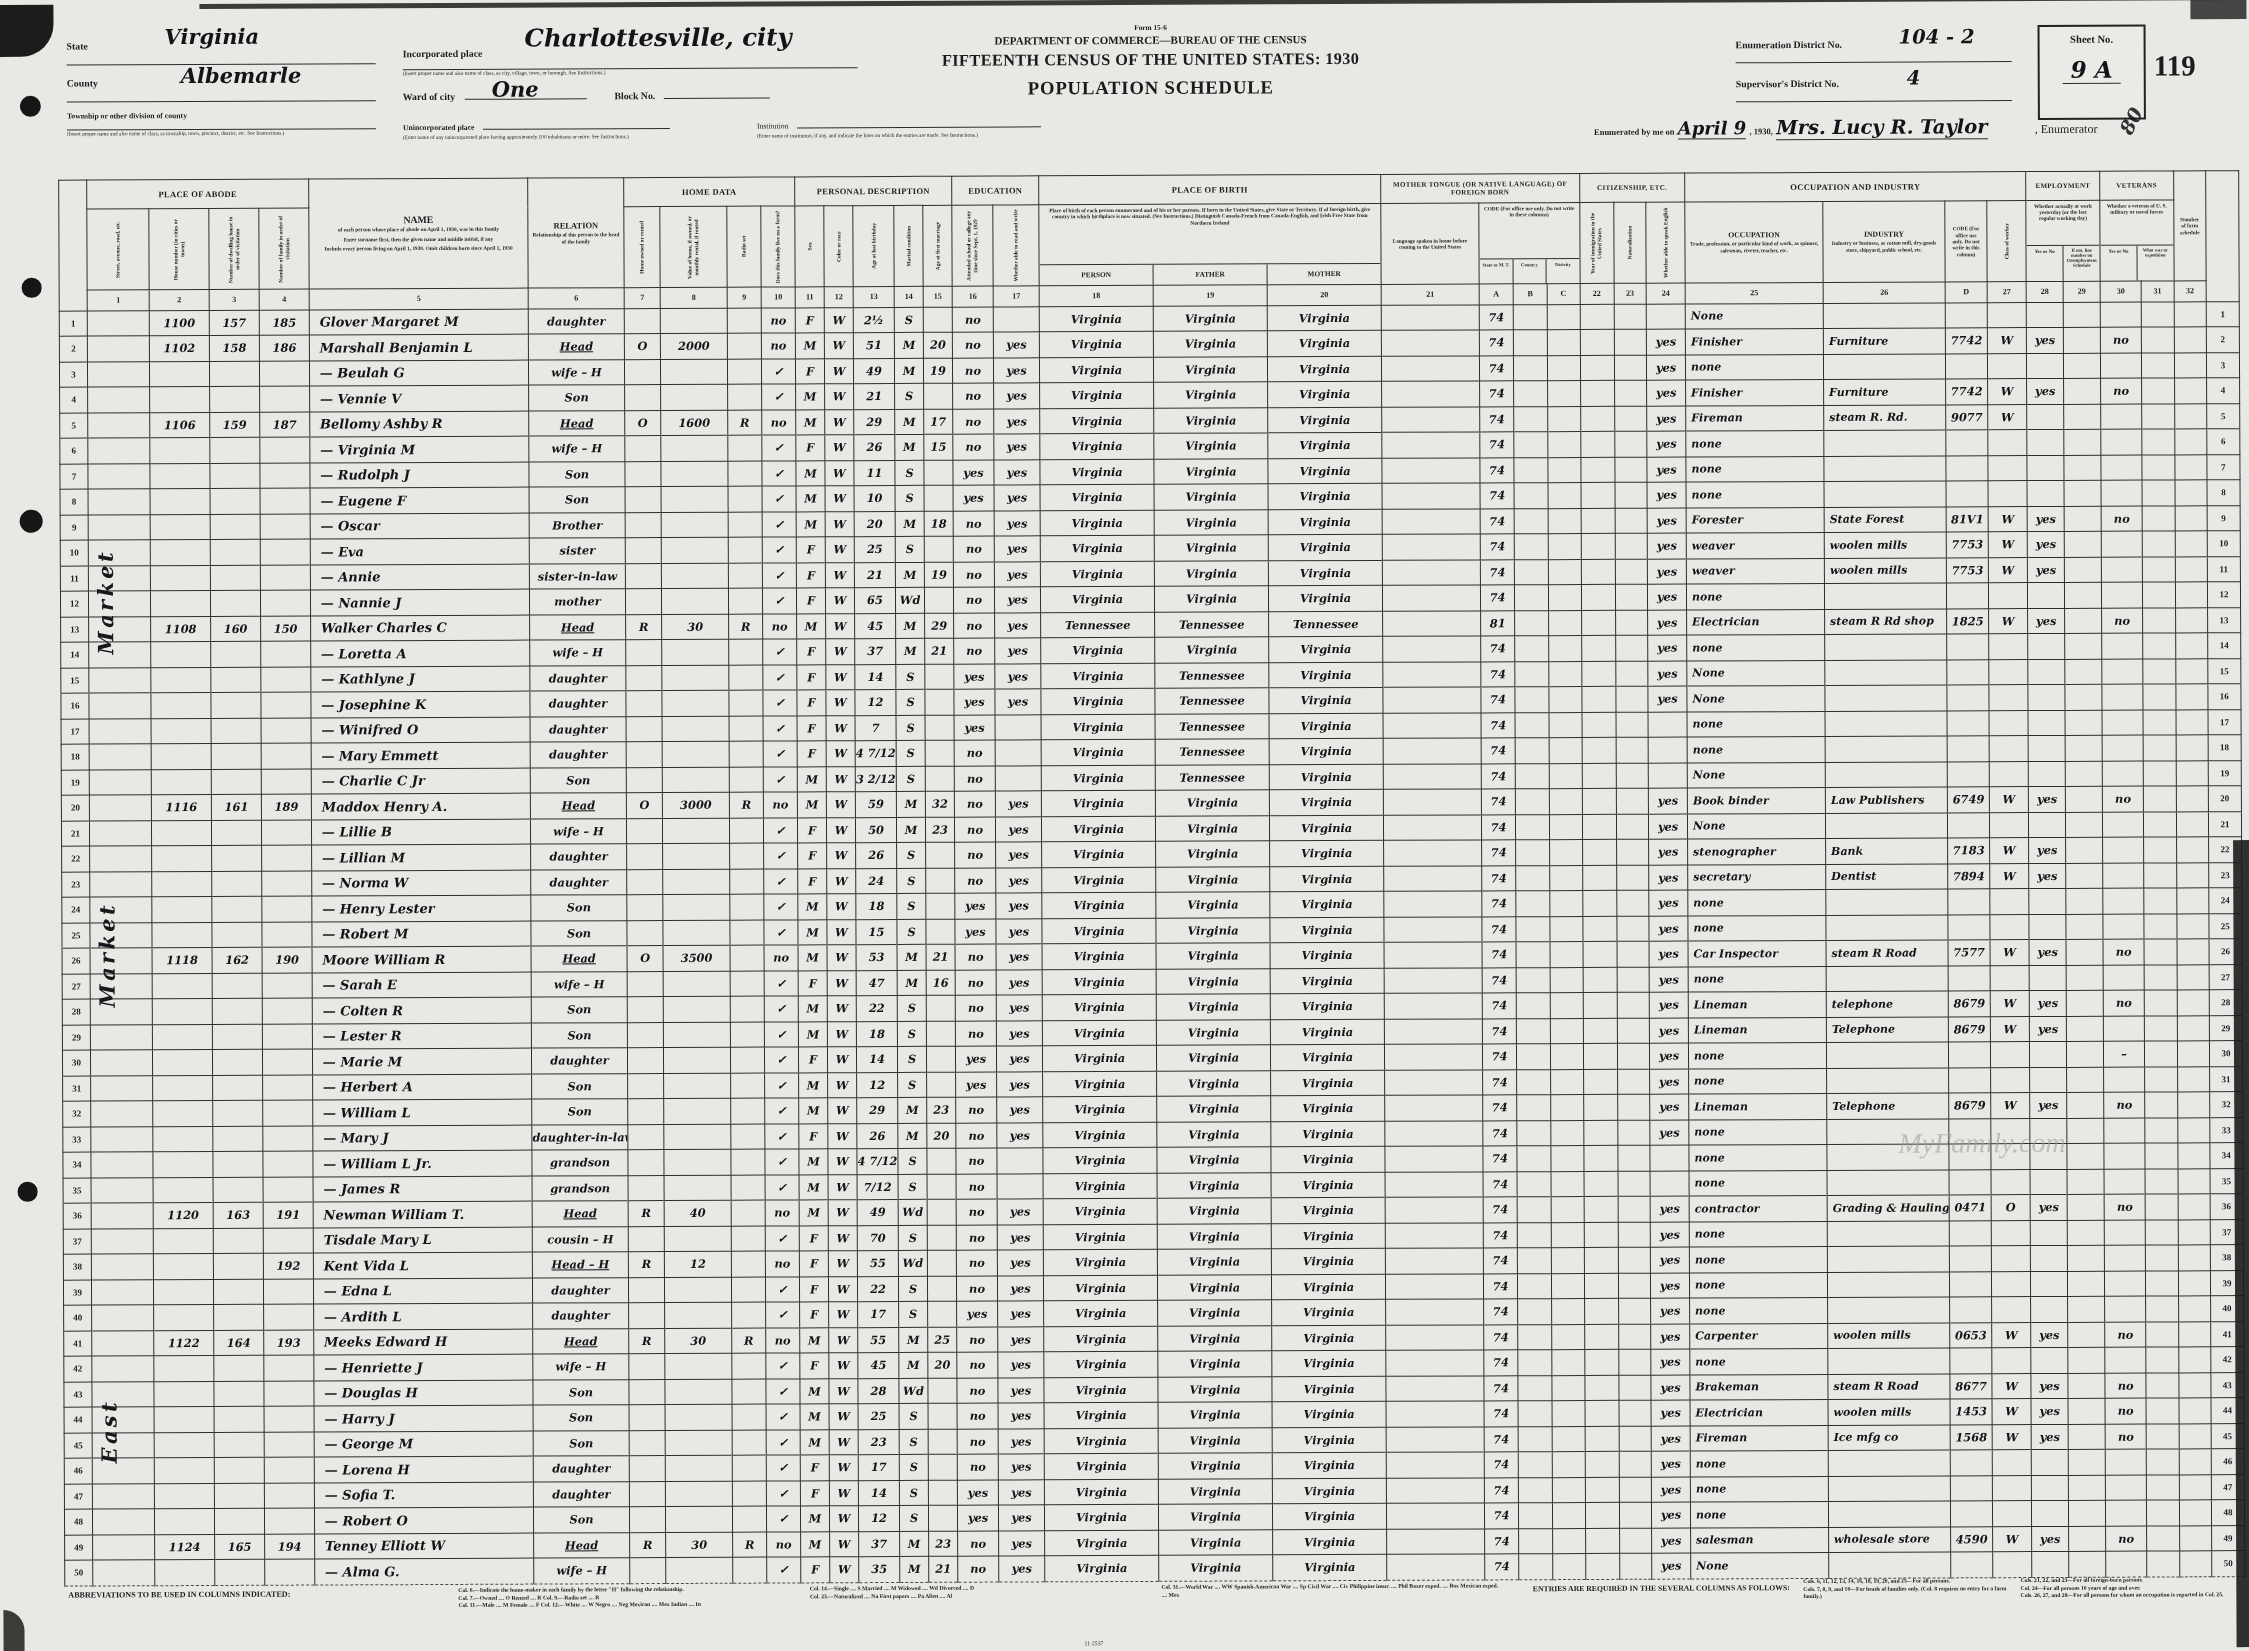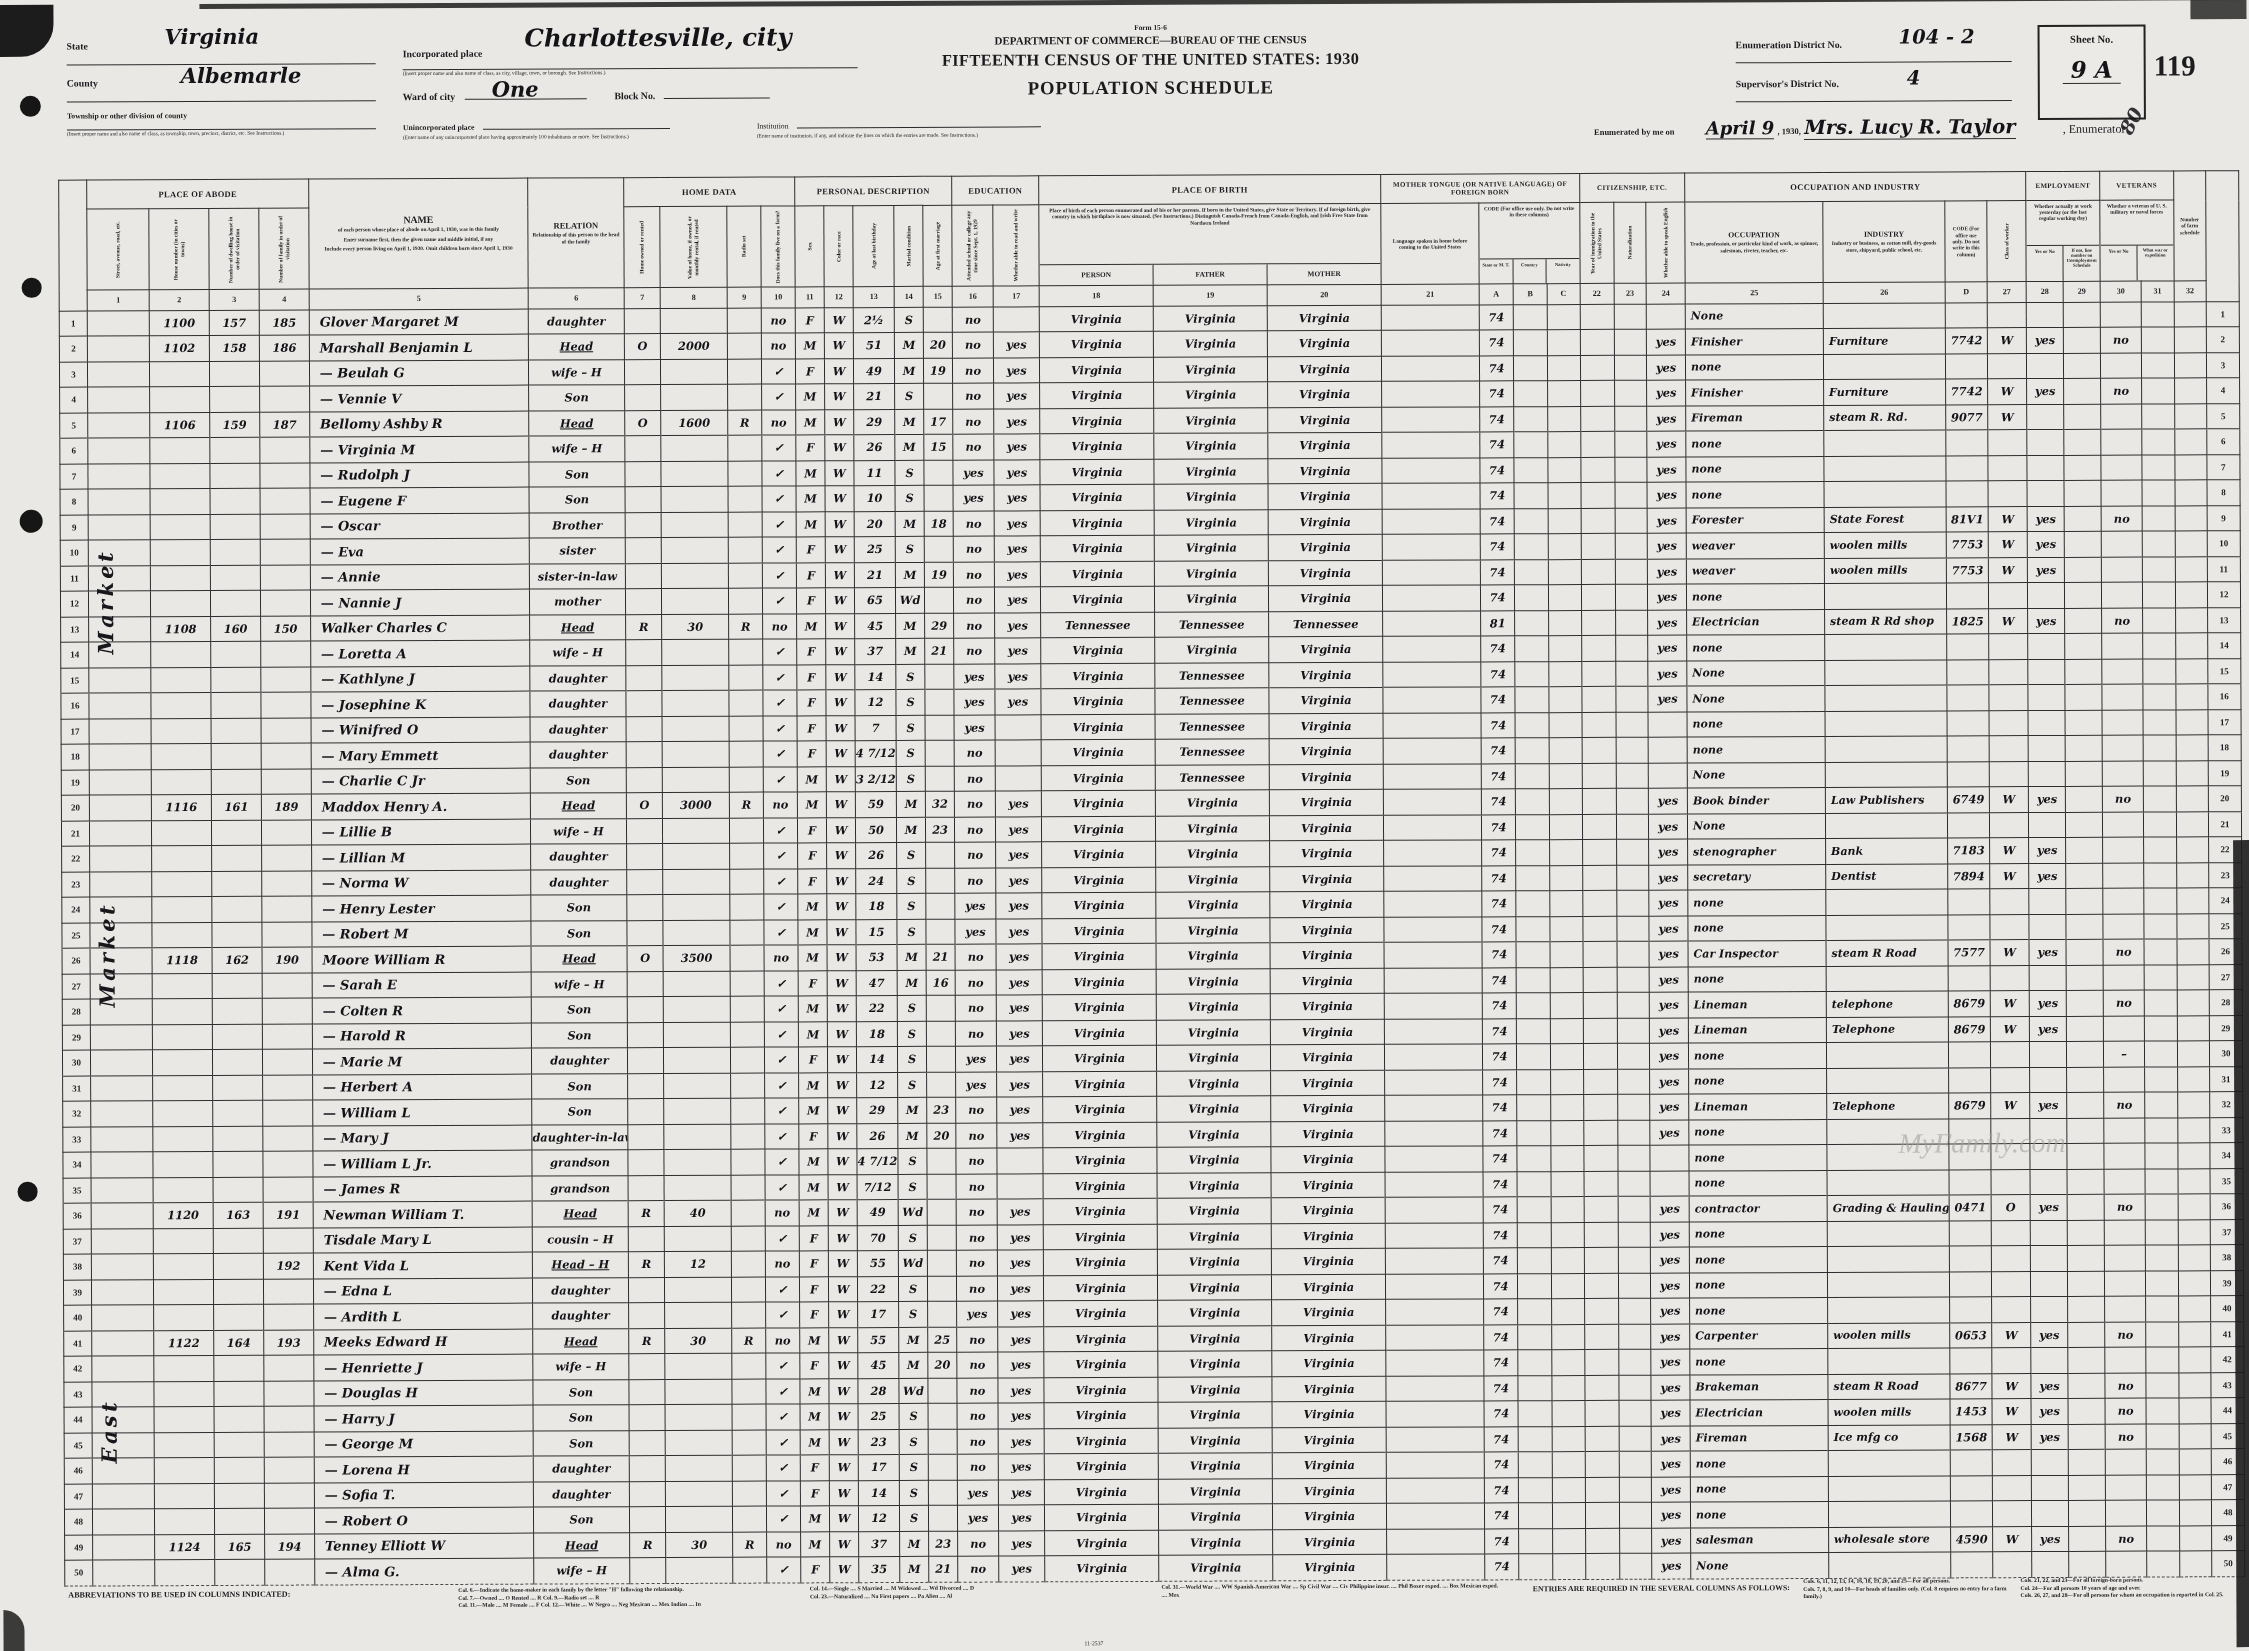--- a/index.html
+++ b/index.html
@@ -111,21 +111,21 @@
   </div>
   <div class="abs" style="left:2041px;top:29px;width:104px;height:91px;border:2.4px solid #222;background:#eceae6;text-align:center;">
     <div class="pr b" style="font-size:10.6px;margin-top:6.5px;">Sheet No.</div>
     <div class="hw uline" style="font-size:23px;display:inline-block;margin-top:11.4px;padding:0 8.1px;">9 A</div>
   </div>
   <div class="abs stamp" style="left:2157px;top:54px;font-size:29px;">119</div>
   <div class="abs hw" style="left:2121px;top:114px;font-size:19.5px;transform:rotate(-62deg);opacity:.85;">80</div>
 
   <div class="abs" style="left:1597px;top:119px;width:618px;">
     <span class="pr" style="font-size:8.5px;font-weight:700;">Enumerated by me on</span>
-    <span class="hw uline" style="font-size:18px;margin-left:28px;">April 9</span>
+    <span class="hw uline" style="font-size:18px;">April 9</span>
     <span class="pr" style="font-size:8.5px;font-weight:700;">, 1930,</span>
     <span class="hw uline" style="font-size:19.5px;">Mrs. Lucy R. Taylor</span>
     <span class="pr" style="font-size:12px;font-weight:400;margin-left:44px;">, Enumerator</span>
   </div>
 
   <div class="abs" style="left:61px;top:175px;">
   <table id="census-table">
     <colgroup id="cols">
             <col style="width: 28px;">
             <col style="width: 62px;">
@@ -1456,21 +1456,21 @@
               <td class="hwc c-war"></td>
               <td class="hwc c-fs"></td>
               <td class="c-lnr">28</td>
             </tr>
             <tr>
               <td class="c-ln">29</td>
               <td class="hwc c-st"></td>
               <td class="hwc c-hn"></td>
               <td class="hwc c-dn"></td>
               <td class="hwc c-fn"></td>
-              <td class="hwc c-name">— Harold R</td>
+              <td class="hwc c-name">— Lester R</td>
               <td class="hwc c-rel">Son</td>
               <td class="hwc c-own"></td>
               <td class="hwc c-val"></td>
               <td class="hwc c-rad"></td>
               <td class="hwc c-farm">✓</td>
               <td class="hwc c-sex">M</td>
               <td class="hwc c-race">W</td>
               <td class="hwc c-age">18</td>
               <td class="hwc c-mar">S</td>
               <td class="hwc c-am"></td>

